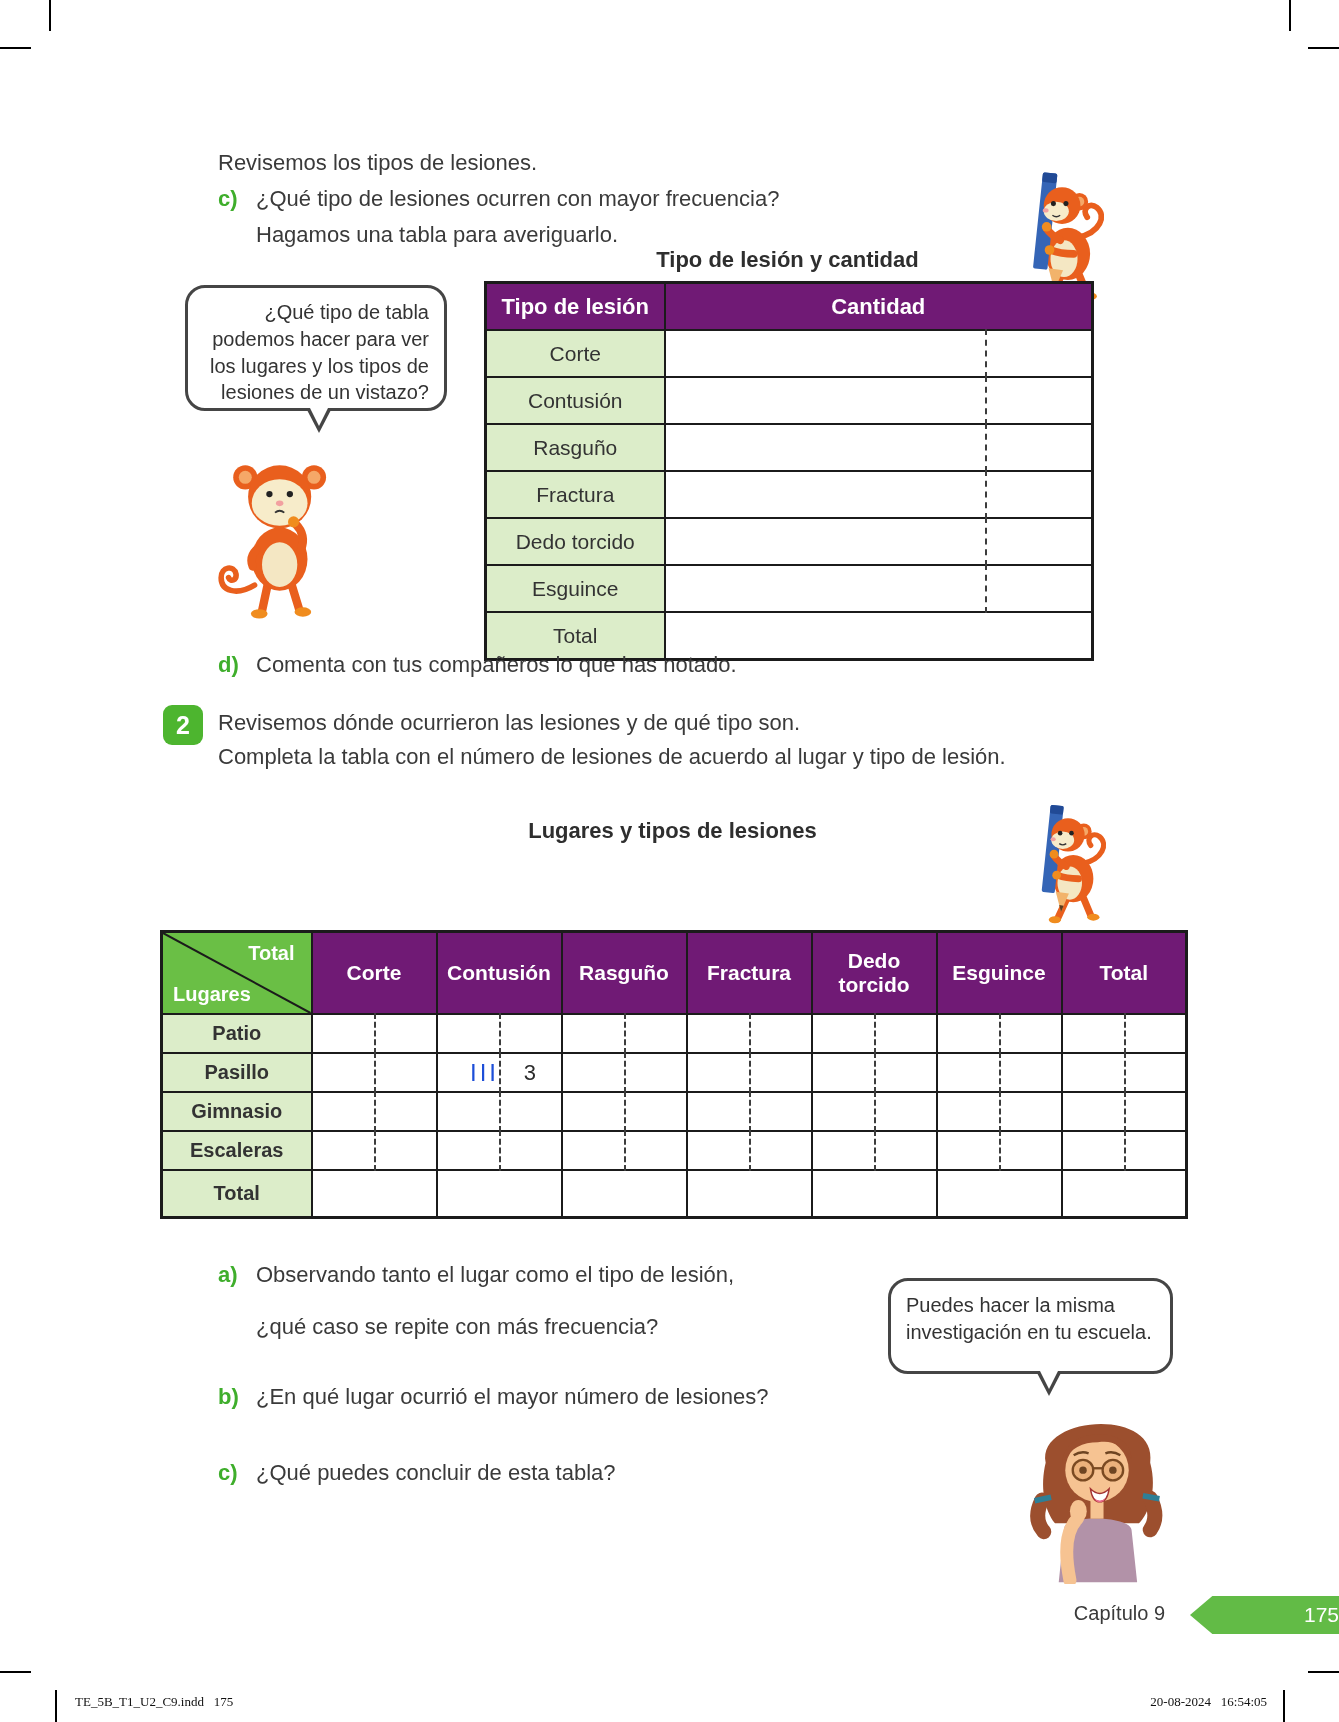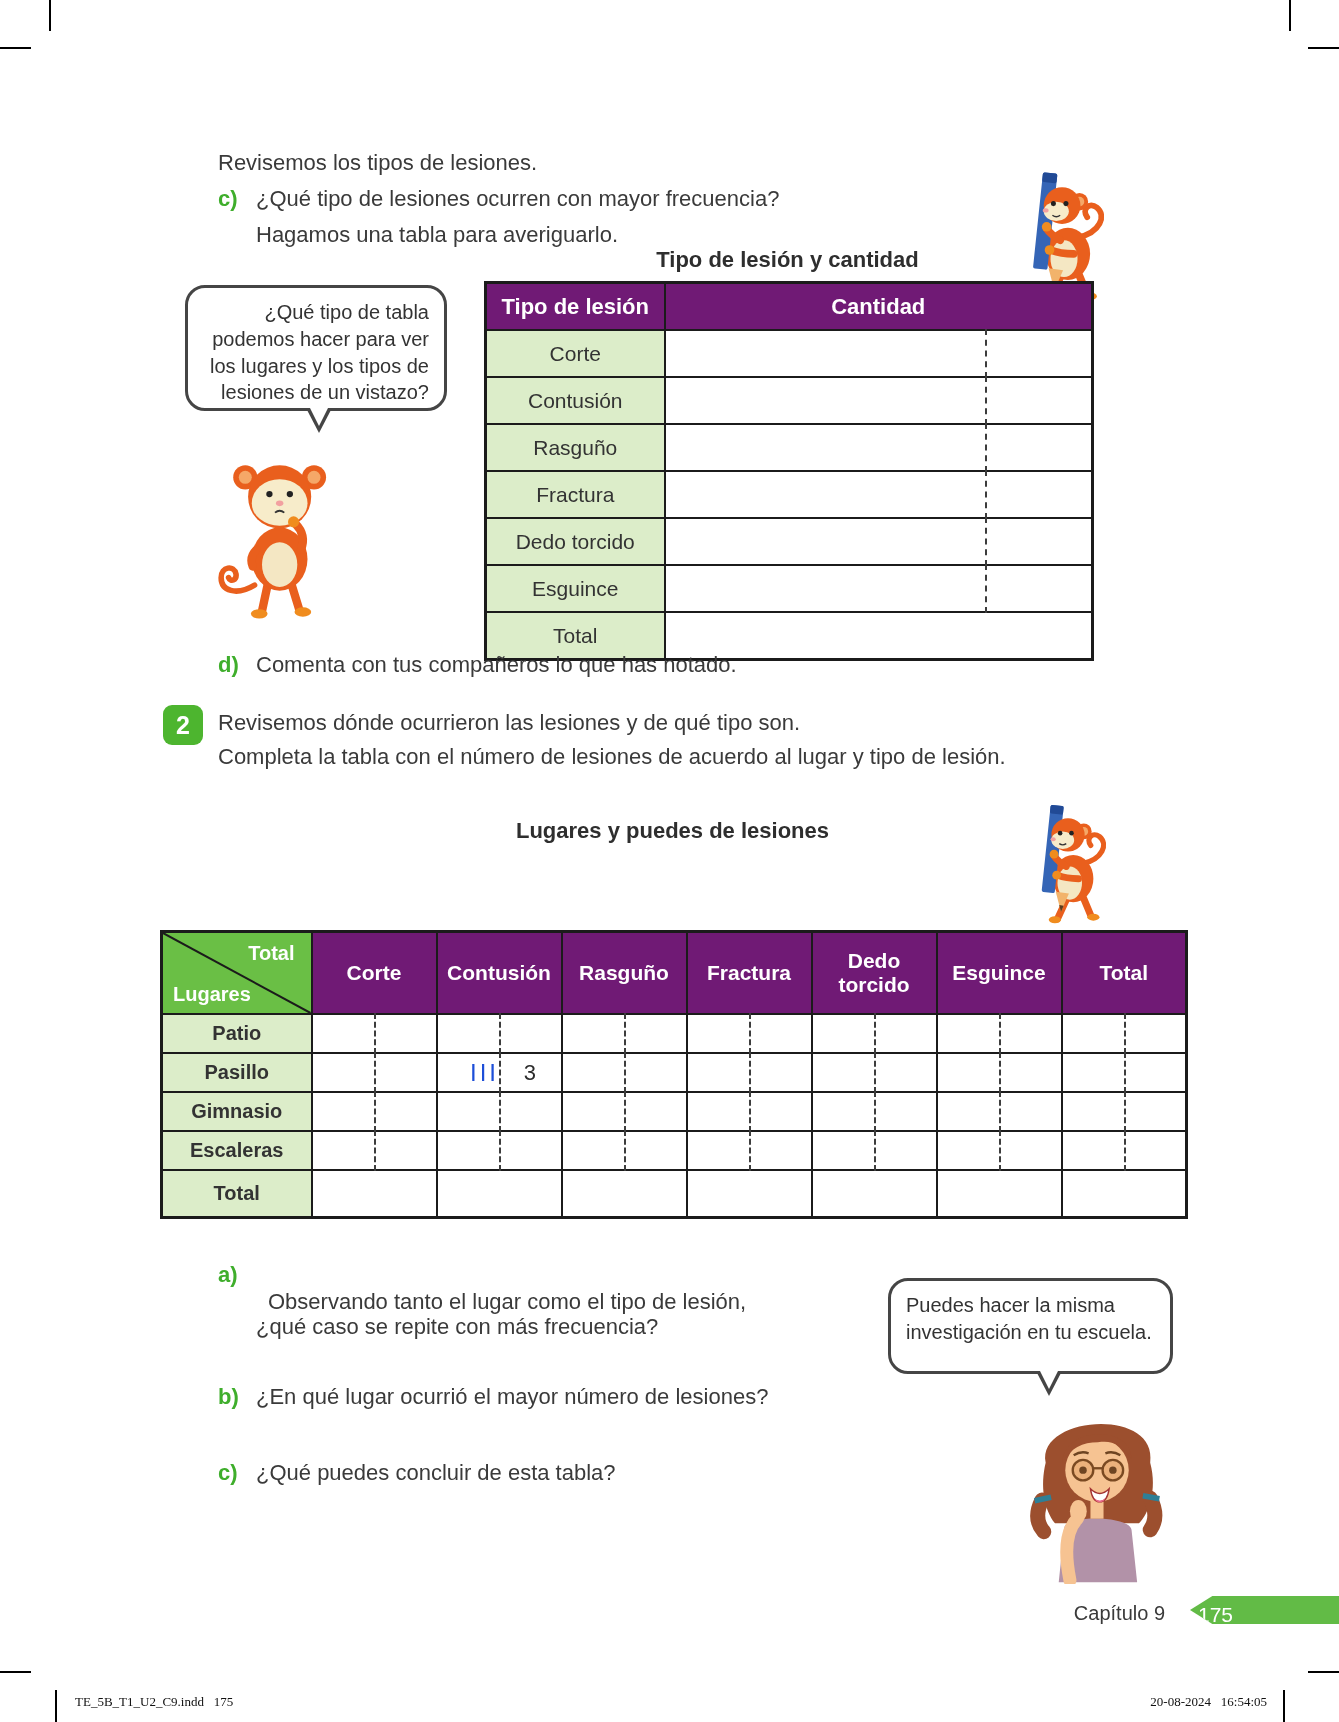--- a/index.html
+++ b/index.html
@@ -36,23 +36,23 @@
   .corner{position:relative;background:#6abf45;}
   .corner svg{position:absolute;left:0;top:0;width:100%;height:100%;}
   .corner .ctop{position:absolute;top:9px;right:16px;color:#fff;font-weight:bold;font-size:20px;}
   .corner .cbot{position:absolute;bottom:7px;left:10px;color:#fff;font-weight:bold;font-size:20px;}
   .tally{position:absolute;left:0;top:0;width:50%;text-align:right;font-size:24px;letter-spacing:3px;color:#1d4ed8;}
   .cnt{position:absolute;right:0;top:0;width:50%;text-align:center;font-size:22px;color:#2c2c2c;}
 
   .s2badge{position:absolute;left:163px;top:705px;width:40px;height:40px;background:#4db52f;border-radius:9px;
            color:#fff;font-size:25px;font-weight:bold;text-align:center;line-height:40px;}
   .chapter{position:absolute;left:1000px;top:1602px;width:165px;text-align:right;font-size:20px;color:#3a3a3a;}
-  .pagebadge{position:absolute;left:1190px;top:1596px;width:149px;height:28px;background:#62bb46;
+  .pagebadge{position:absolute;left:1190px;top:1596px;width:149px;height:38px;background:#62bb46;
              clip-path:polygon(15% 0,100% 0,100% 100%,15% 100%,0 50%);
-             color:#fff;font-size:21px;text-align:left;line-height:38px;padding-left:8px;box-sizing:border-box;}
+             color:#fff;font-size:21px;text-align:right;line-height:38px;padding-left:8px;box-sizing:border-box;}
   .printinfo{position:absolute;top:1694px;font-family:"Liberation Serif",serif;font-size:13px;color:#111;white-space:pre;}
   .illus{position:absolute;}
 </style>
 </head>
 <body>
 
 <div id="page">
 
   <div class="mark" style="left:49px;top:0;width:2px;height:31px;"></div>
   <div class="mark" style="left:0;top:47px;width:31px;height:2px;"></div>
@@ -196,21 +196,21 @@
     </svg>
   </div>
 
   <span class="lbl" style="left:218px;top:652px;">d)</span>
   <div class="txt" style="left:256px;top:652px;">Comenta con tus compañeros lo que has notado.</div>
 
   <div class="s2badge">2</div>
   <div class="txt" style="left:218px;top:710px;">Revisemos dónde ocurrieron las lesiones y de qué tipo son.</div>
   <div class="txt" style="left:218px;top:744px;">Completa la tabla con el número de lesiones de acuerdo al lugar y tipo de lesión.</div>
 
-  <div class="ttl" style="left:160px;top:818px;width:1025px;">Lugares y puedes de lesiones</div>
+  <div class="ttl" style="left:160px;top:818px;width:1025px;">Lugares y tipos de lesiones</div>
 
   <div class="illus" style="left:1005px;top:775px;width:105px;height:150px;">
     <svg viewBox="0 0 120 145" width="105" height="150" preserveAspectRatio="xMidYMax meet">
       <path d="M88,75 C112,70 118,52 108,44 C100,38 92,46 98,54" fill="none" stroke="#e95f1d" stroke-width="6" stroke-linecap="round"></path>
       <path d="M72,112 L60,138" stroke="#e95f1d" stroke-width="8" stroke-linecap="round"></path>
       <path d="M88,110 L98,134" stroke="#e95f1d" stroke-width="8" stroke-linecap="round"></path>
       <ellipse cx="57" cy="139" rx="7" ry="4" fill="#f08c1e"></ellipse>
       <ellipse cx="101" cy="136" rx="7" ry="4" fill="#f08c1e"></ellipse>
       <ellipse cx="78" cy="92" rx="23" ry="27" fill="#e95f1d"></ellipse>
       <ellipse cx="74" cy="97" rx="14" ry="19" fill="#f4e7c3"></ellipse>
@@ -436,21 +436,21 @@
             <div class="cwt"></div>
           </td>
       <td>
             <div class="cwt"></div>
           </td>
     </tr>
   </tbody>
     </table>
 
   <span class="lbl" style="left:218px;top:1262px;">a)</span>
-  <div class="txt" style="left:268px;top:1262px;margin-top:27px;">Observando tanto el lugar como el tipo de lesión,</div>
+  <div class="txt" style="left:256px;top:1262px;">Observando tanto el lugar como el tipo de lesión,</div>
   <div class="txt" style="left:256px;top:1298px;margin-top:16px;">¿qué caso se repite con más frecuencia?</div>
 
   <div class="bubble" style="left:888px;top:1278px;width:285px;height:96px;">
     <span>Puedes hacer la misma investigación en tu escuela.</span>
     <i class="tail-d" style="left:145px;bottom:-25px;"></i>
     <i class="tail-w" style="left:148px;bottom:-18px;"></i>
   </div>
 
   <span class="lbl" style="left:218px;top:1384px;">b)</span>
   <div class="txt" style="left:256px;top:1384px;">¿En qué lugar ocurrió el mayor número de lesiones?</div>

